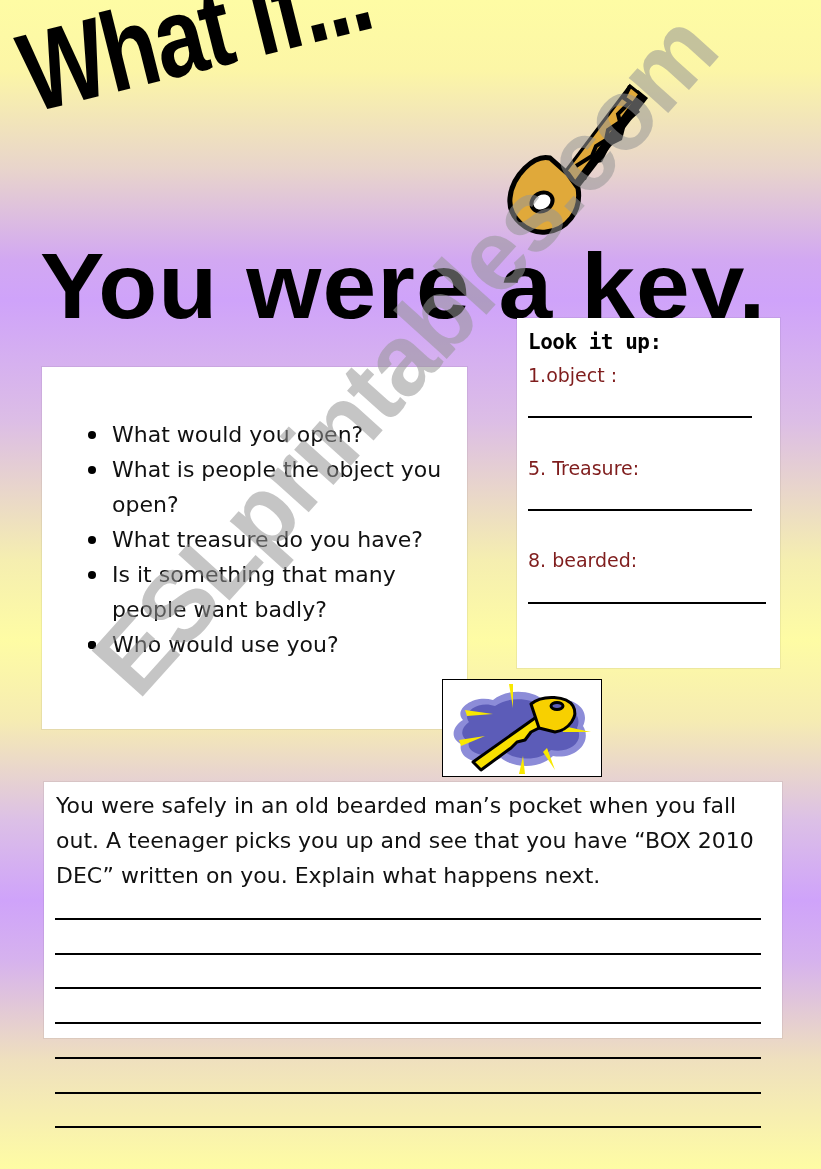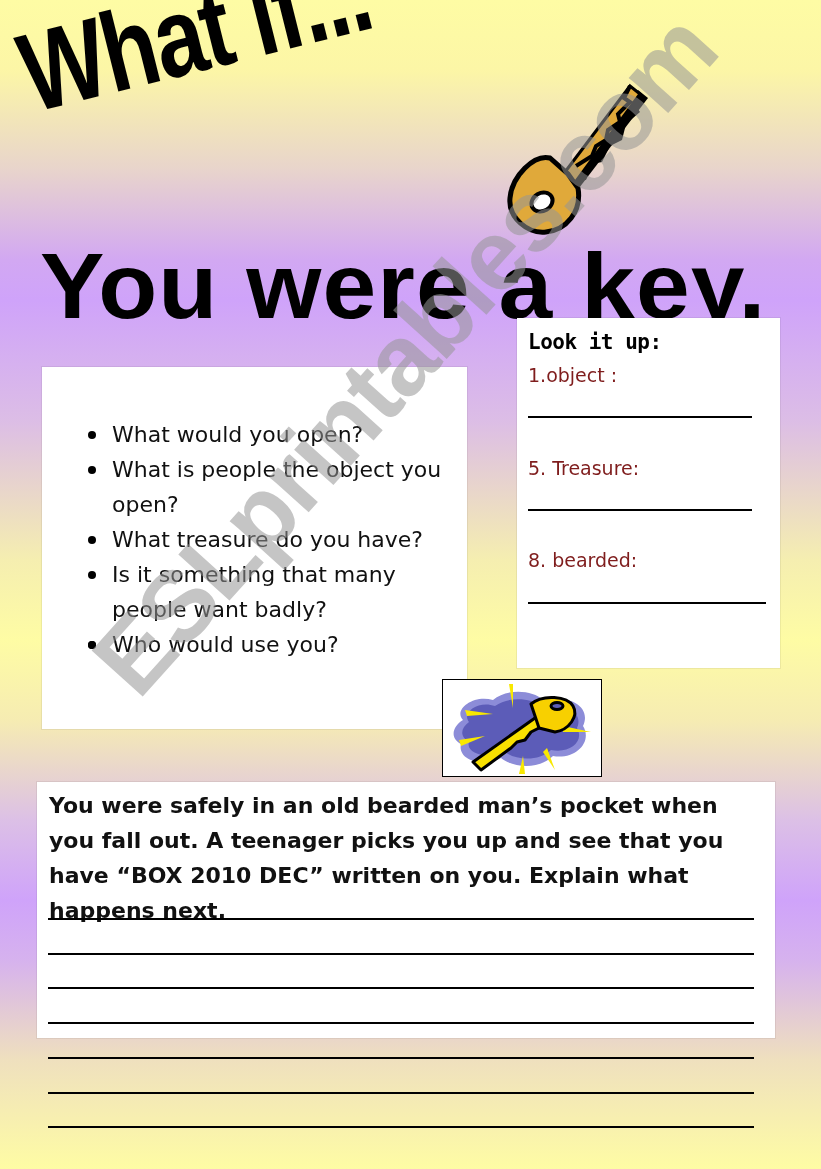--- a/index.html
+++ b/index.html
@@ -23,21 +23,21 @@
     .q-list li { position: relative; padding-left: 26px; font-size: 22px; line-height: 35px; color: #111; }
     .q-list li .bullet { position: absolute; left: 2px; top: 14px; width: 8px; height: 8px; border-radius: 50%; background: #000; }
 
     .lookup { left: 517px; top: 318px; width: 263px; height: 350px; }
     .lk-heading { position: absolute; left: 11px; top: 12px; font-family: "DejaVu Sans Mono", monospace; font-weight: bold; font-size: 21px; letter-spacing: -0.5px; }
     .lk-item { position: absolute; left: 11px; font-size: 19px; color: #7f1d1d; }
     .lk-line { position: absolute; left: 11px; height: 2px; background: #000; }
 
     .key-clip { position: absolute; left: 442px; top: 679px; width: 160px; height: 98px; background: #fff; border: 1px solid #000; box-sizing: border-box; }
 
-    .story { left: 37px; top: 782px; width: 738px; height: 256px; font-weight: bold; }
+    .story { left: 44px; top: 782px; width: 738px; height: 256px; }
     .story-text { position: absolute; left: 12px; top: 6px; width: 715px; font-size: 22px; line-height: 35px; color: #111; margin: 0; }
     .story-line { position: absolute; left: 11px; width: 706px; height: 2px; background: #000; }
 
     .watermark { position: absolute; left: 70px; top: 640px; font-family: "Liberation Sans", sans-serif; font-weight: bold; font-size: 100px; color: rgba(150,150,150,0.55); transform: rotate(-48deg); transform-origin: left top; white-space: nowrap; pointer-events: none; letter-spacing: -2px; }
   </style>
 </head>
 <body>
 
 <div class="title title-1">What if...</div>
 <div class="title title-2">You were a key.</div>

